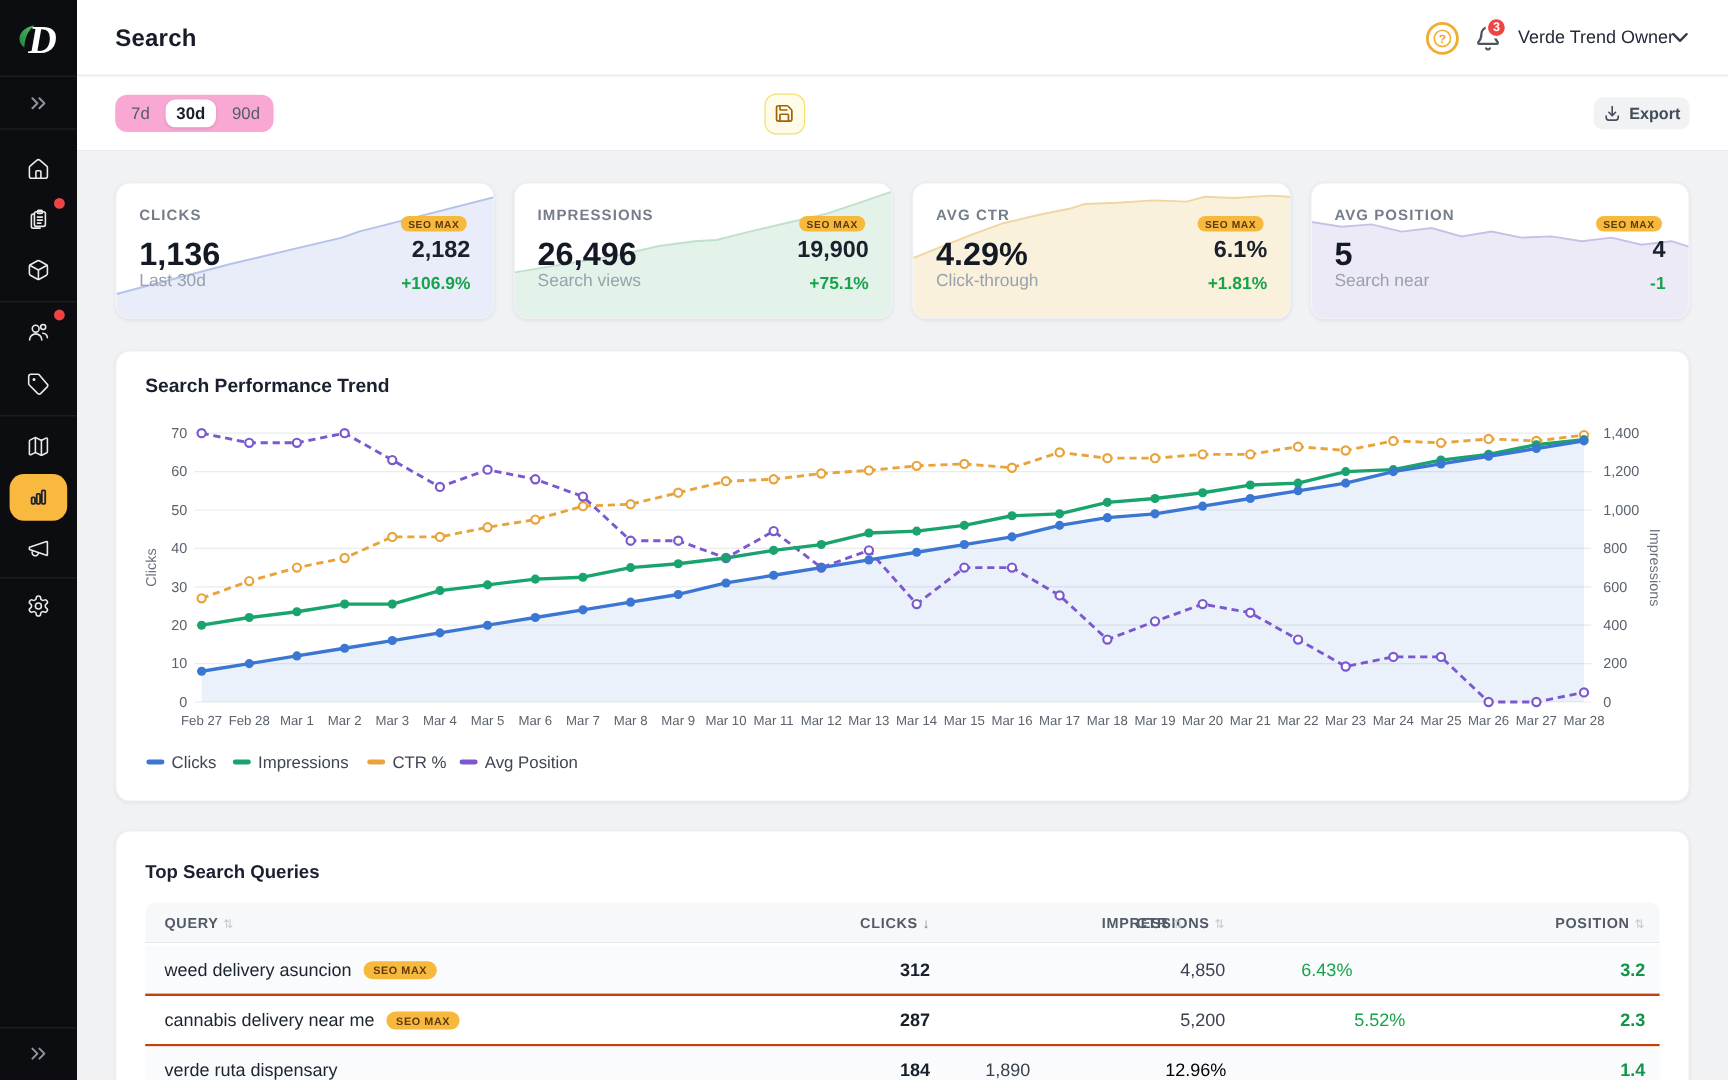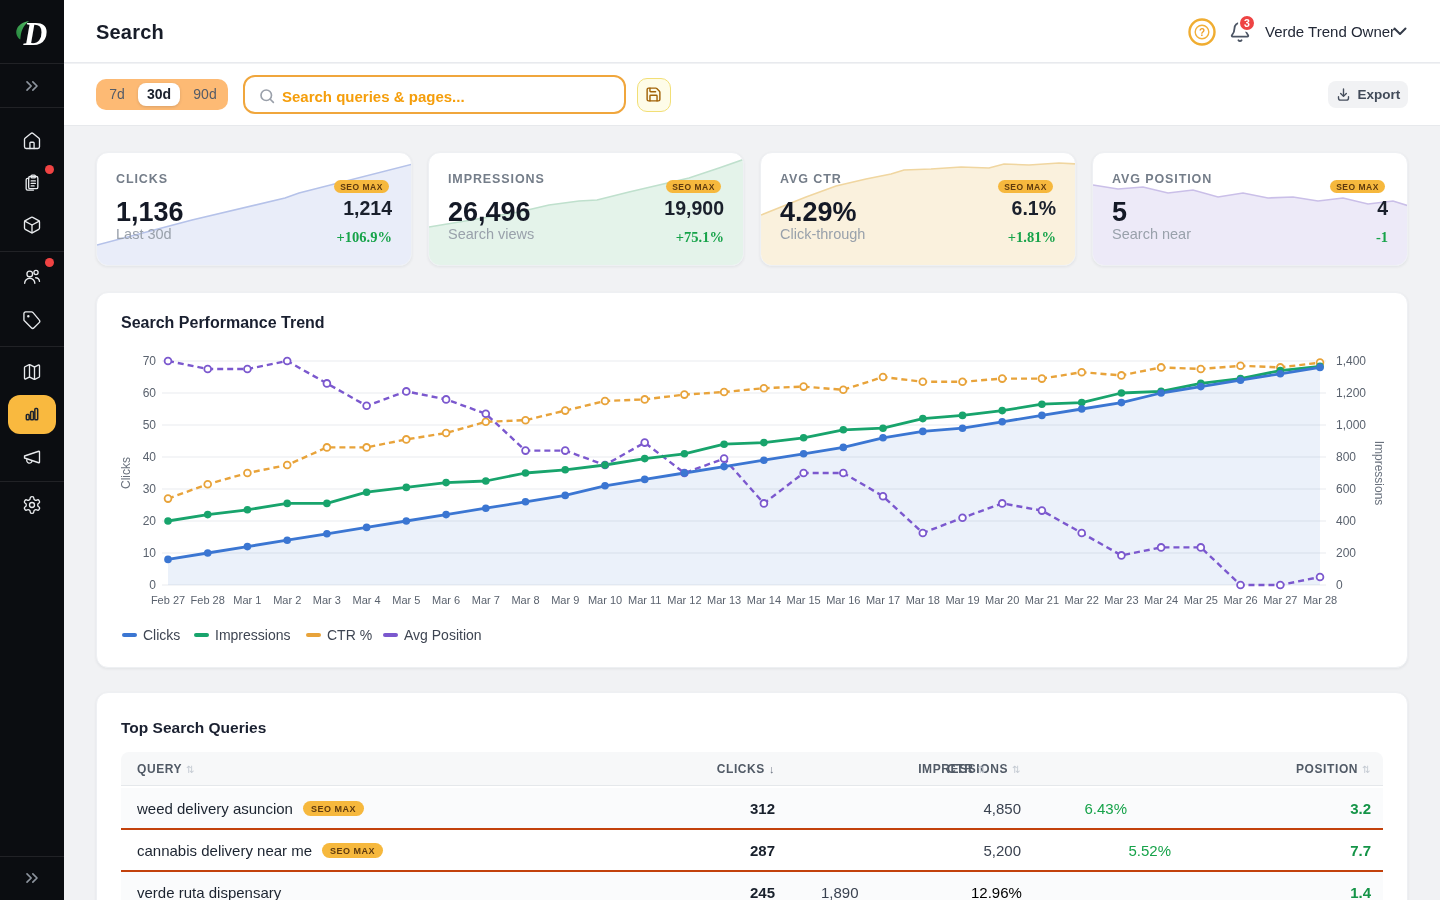--- a/index.html
+++ b/index.html
@@ -9,38 +9,38 @@
 #sidebar { position:fixed; left:0; top:0; width:64px; height:900px; background:#0b0d11; z-index:10; }
 .sdiv { position:absolute; left:0; width:64px; height:1px; background:rgba(255,255,255,0.09); }
 .navic { position:absolute; left:22px; width:20px; height:20px; }
 .reddot { position:absolute; width:9px; height:9px; border-radius:50%; background:#f04343; }
 #activenav { position:absolute; left:8px; top:395px; width:48px; height:39px; background:#f9b93f; border-radius:12px; }
 
 #header { position:absolute; left:64px; top:0; width:1376px; height:63px; background:#fff; border-bottom:1px solid #e8eaee; z-index:5; }
 #htitle { position:absolute; left:32px; top:21px; font-size:20px; font-weight:bold; color:#171c28; letter-spacing:0.2px; }
 
 #toolbar { position:absolute; left:64px; top:64px; width:1376px; height:62px; background:#fff; border-bottom:1px solid #e7e9ec; z-index:4; }
-#seg { position:absolute; left:32px; top:15px; width:132px; height:31px; background:#fdba74; border-radius:10px; }
+#seg { position:absolute; left:32px; top:15px; width:132px; height:31px; background:#f9a8d4; border-radius:10px; }
 #seg div { position:absolute; top:0; height:31px; line-height:31px; text-align:center; }
 .segitem { font-size:14px; color:#555c68; width:42px; }
 .segactive { background:#fff; border-radius:8px; font-weight:bold; color:#1a202c; box-shadow:0 1px 3px rgba(15,23,42,0.15); width:42px; font-size:14px; top:4px !important; height:23px !important; line-height:23px !important; }
 #searchbox { position:absolute; left:179px; top:11px; width:383px; height:39px; border:2px solid #f0a63c; border-radius:12px; background:#fff; }
 #searchph { position:absolute; left:37px; top:11px; font-size:15px; font-weight:bold; color:#f59e0b; }
 #savebtn { position:absolute; left:573px; top:14px; width:34px; height:34px; background:#fefce8; border:1.5px solid #f2df76; border-radius:10px; }
 #exportbtn { position:absolute; left:1264px; top:17px; width:80px; height:27px; background:#f1f2f4; border-radius:8px; display:flex; align-items:center; justify-content:center; gap:7px; }
 #exportbtn span { font-size:13.5px; color:#424b59; font-weight:bold; }
 
 .card { position:absolute; top:152px; width:316px; height:114px; background:#fff; border-radius:12px; box-shadow:0 1px 3px rgba(16,24,40,0.07); border:1px solid #eef0f3; overflow:hidden; }
 .spark { position:absolute; left:0; top:0; }
 .ctitle { position:absolute; left:20px; top:172px; font-size:12.5px; font-weight:bold; color:#747d89; letter-spacing:0.9px; z-index:2; }
 .cval { position:absolute; left:116px; top:197px; font-size:27px; font-weight:bold; color:#141926; z-index:2; }
 .csub { position:absolute; left:116px; top:226px; font-size:14.5px; color:#99a1ab; z-index:2; }
 .badge { position:absolute; width:55px; height:13px; line-height:14px; text-align:center; font-size:8.5px; font-weight:bold; color:#5f3a0e; background:#f6b83d; border-radius:8px; letter-spacing:0.5px; z-index:2; }
 .csec { position:absolute; top:197px; font-size:19.5px; font-weight:bold; color:#1a202c; text-align:right; z-index:2; }
-.cdelta { position:absolute; top:229px; font-size:14.5px; font-weight:bold; color:#17a34a; text-align:right; z-index:2;font-family:Liberation Serif, serif; }
+.cdelta { position:absolute; top:229px; font-size:14.5px; font-weight:bold; color:#17a34a; text-align:right; z-index:2; }
 
 #chartcard { position:absolute; left:96px; top:292px; width:1312px; height:376px; background:#fff; border-radius:12px; box-shadow:0 1px 3px rgba(16,24,40,0.07); border:1px solid #eef0f3; }
 #charttitle { position:absolute; left:121px; top:314px; font-size:16px; font-weight:bold; color:#1a2030; }
 #tablecard { position:absolute; left:96px; top:692px; width:1312px; height:240px; background:#fff; border-radius:12px; box-shadow:0 1px 3px rgba(16,24,40,0.07); border:1px solid #eef0f3; }
 #tabletitle { position:absolute; left:121px; top:719px; font-size:15.5px; font-weight:bold; color:#1a2030; }
 .axx { font-size:11px; fill:#5a626e; font-family:"Liberation Sans",sans-serif; }
 .ax { font-size:12px; fill:#5a626e; font-family:"Liberation Sans",sans-serif; }
 .axt { font-size:12px; fill:#6a727e; font-family:"Liberation Sans",sans-serif; }
 .legsw { position:absolute; width:15px; height:3.5px; border-radius:2px; top:633px; }
 .legtx { position:absolute; top:627px; font-size:14px; color:#3e4552; }
@@ -150,27 +150,20 @@
       <path d="m1.5 1.5 5.5 5.5 5.5-5.5"></path>
     </svg>
 </div>
 
 <div id="toolbar">
   <div id="seg">
       <div class="segitem" style="left:0">7d</div>
       <div class="segactive" style="left:42px">30d</div>
       <div class="segitem" style="left:88px">90d</div>
     </div>
-  <div id="searchbox">
-    <svg class="abs" style="left:13px;top:10px" width="18" height="18" viewBox="0 0 24 24" fill="none" stroke="#9aa0aa" stroke-width="2.2" stroke-linecap="round">
-        <circle cx="11" cy="11" r="7"></circle>
-        <path d="m20.5 20.5-4.2-4.2"></path>
-      </svg>
-    <div id="searchph">Search queries &amp; pages...</div>
-  </div>
   <div id="savebtn">
     <svg class="abs" style="left:7px;top:7px" width="17" height="17" viewBox="0 0 24 24" fill="none" stroke="#a16207" stroke-width="2" stroke-linecap="round" stroke-linejoin="round">
         <path d="M15.2 3a2 2 0 0 1 1.4.6l3.8 3.8a2 2 0 0 1 .6 1.4V19a2 2 0 0 1-2 2H5a2 2 0 0 1-2-2V5a2 2 0 0 1 2-2z"></path>
         <path d="M17 21v-7a1 1 0 0 0-1-1H8a1 1 0 0 0-1 1v7"></path>
         <path d="M7 3v4a1 1 0 0 0 1 1h7"></path>
       </svg>
   </div>
   <div id="exportbtn">
     <svg width="15" height="15" viewBox="0 0 24 24" fill="none" stroke="#454e5c" stroke-width="2.2" stroke-linecap="round" stroke-linejoin="round">
         <path d="M12 3v11"></path>
@@ -183,21 +176,21 @@
 <div class="card" style="left:96px">
     <svg class="spark" width="316" height="114" viewBox="0 0 316 114">
       <path d="M0 92 L95 67 L188 45 L202 40 L316 11 L316 114 L0 114 Z" fill="#e9edf9"></path>
       <path d="M0 92 L95 67 L188 45 L202 40 L316 11" fill="none" stroke="#b5c2e9" stroke-width="1.6"></path>
     </svg>
   </div>
 <div class="ctitle" style="left:116px">CLICKS</div>
 <div class="cval" style="left:116px">1,136</div>
 <div class="csub" style="left:116px">Last 30d</div>
 <div class="badge" style="left:334px;top:180px">SEO MAX</div>
-<div class="csec" style="left:292px;width:100px">1,214</div>
+<div class="csec" style="left:292px;width:100px">2,182</div>
 <div class="cdelta" style="left:292px;width:100px">+106.9%</div>
 <div class="card" style="left:428px">
     <svg class="spark" width="316" height="114" viewBox="0 0 316 114">
       <path d="M0 74 L30 69 L60 64 L90 59 L120 52 L150 48 L168 47 L200 39 L230 32 L260 25 L290 15 L316 6 L316 114 L0 114 Z" fill="#e4f3ea"></path>
       <path d="M0 74 L30 69 L60 64 L90 59 L120 52 L150 48 L168 47 L200 39 L230 32 L260 25 L290 15 L316 6" fill="none" stroke="#bfe0cd" stroke-width="1.6"></path>
     </svg>
   </div>
 <div class="ctitle" style="left:448px">IMPRESSIONS</div>
 <div class="cval" style="left:448px">26,496</div>
 <div class="csub" style="left:448px">Search views</div>
@@ -437,21 +430,21 @@
 <div class="td" style="left:454px;width:200px;text-align:right;font-weight:bold;color:#18202c">312</div>
 <div class="td" style="left:700px;width:200px;text-align:right;color:#3a4250">4,850</div>
 <div class="td" style="left:806px;width:200px;text-align:right;color:#17a34a">6.43%</div>
 <div class="td" style="left:1050px;width:200px;text-align:right;font-weight:bold;color:#149447">3.2</div>
 </div>
 <div class="trow" style="top:830px;background:#fff">
 <div class="td tq">cannabis delivery near me <span class="tbadge">SEO MAX</span></div>
 <div class="td" style="left:454px;width:200px;text-align:right;font-weight:bold;color:#18202c">287</div>
 <div class="td" style="left:700px;width:200px;text-align:right;color:#3a4250">5,200</div>
 <div class="td" style="left:850px;width:200px;text-align:right;color:#17a34a">5.52%</div>
-<div class="td" style="left:1050px;width:200px;text-align:right;font-weight:bold;color:#149447">7.7</div>
+<div class="td" style="left:1050px;width:200px;text-align:right;font-weight:bold;color:#149447">2.3</div>
 </div>
 <div class="trow" style="top:872px;background:#fafbfc">
 <div class="td tq">verde ruta dispensary</div>
-<div class="td" style="left:454px;width:200px;text-align:right;font-weight:bold;color:#18202c">245</div>
+<div class="td" style="left:454px;width:200px;text-align:right;font-weight:bold;color:#18202c">184</div>
 <div class="td" style="left:700px;width:200px;color:#3a4250">1,890</div>
 <div class="td" style="left:850px;width:200px;text-align:left;color:#000000">12.96%</div>
 <div class="td" style="left:1050px;width:200px;text-align:right;font-weight:bold;color:#149447">1.4</div>
 </div>
 
 </body></html>

